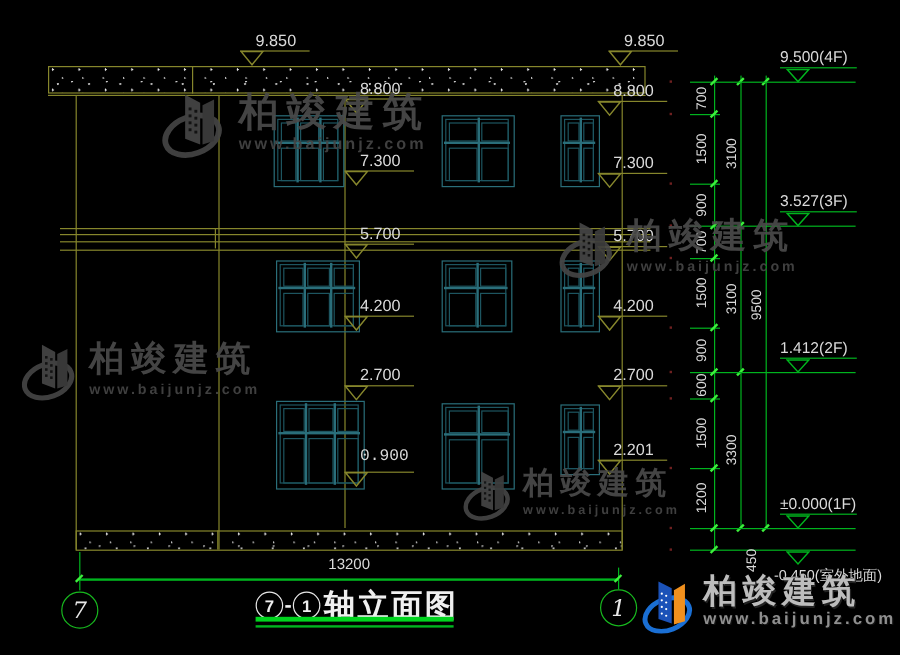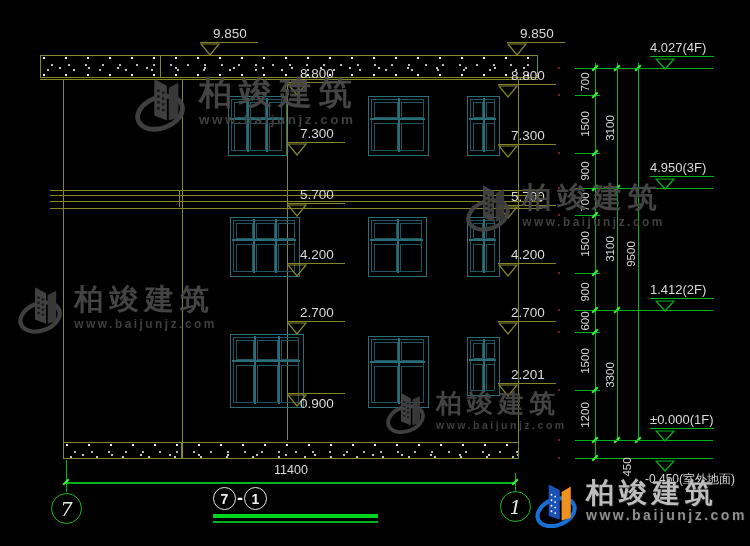--- a/index.html
+++ b/index.html
@@ -190,21 +190,21 @@
       <div class="dimtxt" style="position: absolute; left: 300px; top: 305px; color: rgb(218, 218, 218); font-size: 13.5px; white-space: nowrap;">2.700</div>
       <div style="position: absolute; left: 498px; top: 321px; width: 58px; height: 1px; background: rgb(134, 134, 44);"></div>
       <div style="position: absolute; left: 498px; top: 321px; width: 20px; height: 13px;"><svg width="20" height="13">
           <path d="M1 1 L19 1 L10 12 Z" fill="none" stroke="#86862c" stroke-width="1.2"></path>
         </svg></div>
       <div class="dimtxt" style="position: absolute; left: 511px; top: 305px; color: rgb(218, 218, 218); font-size: 13.5px; white-space: nowrap;">2.700</div>
       <div style="position: absolute; left: 287px; top: 393px; width: 58px; height: 1px; background: rgb(134, 134, 44);"></div>
       <div style="position: absolute; left: 287px; top: 393px; width: 20px; height: 13px;"><svg width="20" height="13">
           <path d="M1 1 L19 1 L10 12 Z" fill="none" stroke="#86862c" stroke-width="1.2"></path>
         </svg></div>
-      <div class="dimtxt" style="position: absolute; left: 300px; top: 396px; color: rgb(218, 218, 218); font-size: 13.5px; white-space: nowrap;">0.900</div>
+      <div class="dimtxt" style="position: absolute; left: 300px; top: 373px; color: rgb(218, 218, 218); font-size: 13.5px; white-space: nowrap; font-family: Liberation Mono, monospace;">0.900</div>
       <div style="position: absolute; left: 498px; top: 383px; width: 58px; height: 1px; background: rgb(134, 134, 44);"></div>
       <div style="position: absolute; left: 498px; top: 383px; width: 20px; height: 13px;"><svg width="20" height="13">
           <path d="M1 1 L19 1 L10 12 Z" fill="none" stroke="#86862c" stroke-width="1.2"></path>
         </svg></div>
       <div class="dimtxt" style="position: absolute; left: 511px; top: 367px; color: rgb(218, 218, 218); font-size: 13.5px; white-space: nowrap;">2.201</div>
       <div style="position: absolute; left: 595px; top: 63px; width: 1px; height: 395px; background: rgb(0, 180, 30);"></div>
       <div style="position: absolute; left: 617px; top: 63px; width: 1px; height: 377px; background: rgb(0, 180, 30);"></div>
       <div style="position: absolute; left: 638px; top: 63px; width: 1px; height: 377px; background: rgb(0, 180, 30);"></div>
       <div style="position: absolute; left: 575px; top: 68px; width: 25px; height: 1px; background: rgb(0, 180, 30);"></div>
       <div style="position: absolute; left: 591px; top: 67px; width: 8px; height: 2px; background: rgb(60, 240, 60); transform: rotate(-45deg);"></div>
@@ -261,26 +261,26 @@
       <div style="position: absolute; left: 561px; top: 408px; width: 48px; height: 14px; display: flex; align-items: center; justify-content: center; color: rgb(218, 218, 218); font-size: 11.5px; transform: rotate(-90deg);">1200</div>
       <div style="position: absolute; left: 603px; top: 460px; width: 48px; height: 14px; display: flex; align-items: center; justify-content: center; color: rgb(218, 218, 218); font-size: 11.5px; transform: rotate(-90deg);">450</div>
       <div style="position: absolute; left: 586px; top: 121px; width: 48px; height: 14px; display: flex; align-items: center; justify-content: center; color: rgb(218, 218, 218); font-size: 11.5px; transform: rotate(-90deg);">3100</div>
       <div style="position: absolute; left: 586px; top: 242px; width: 48px; height: 14px; display: flex; align-items: center; justify-content: center; color: rgb(218, 218, 218); font-size: 11.5px; transform: rotate(-90deg);">3100</div>
       <div style="position: absolute; left: 586px; top: 368px; width: 48px; height: 14px; display: flex; align-items: center; justify-content: center; color: rgb(218, 218, 218); font-size: 11.5px; transform: rotate(-90deg);">3300</div>
       <div style="position: absolute; left: 607px; top: 247px; width: 48px; height: 14px; display: flex; align-items: center; justify-content: center; color: rgb(218, 218, 218); font-size: 11.5px; transform: rotate(-90deg);">9500</div>
       <div style="position: absolute; left: 650px; top: 56px; width: 64px; height: 1px; background: rgb(0, 180, 30);"></div>
       <div style="position: absolute; left: 655px; top: 56px; width: 20px; height: 12px;"><svg width="20" height="12">
           <path d="M1 1 L19 1 L10 11 Z" fill="none" stroke="#00b41e" stroke-width="1.2"></path>
         </svg></div>
-      <div class="dimtxt" style="position: absolute; left: 650px; top: 40px; color: rgb(218, 218, 218); font-size: 13px; white-space: nowrap;">4.027(4F)</div>
+      <div class="dimtxt" style="position: absolute; left: 650px; top: 40px; color: rgb(218, 218, 218); font-size: 13px; white-space: nowrap;">9.500(4F)</div>
       <div style="position: absolute; left: 650px; top: 176px; width: 64px; height: 1px; background: rgb(0, 180, 30);"></div>
       <div style="position: absolute; left: 655px; top: 176px; width: 20px; height: 12px;"><svg width="20" height="12">
           <path d="M1 1 L19 1 L10 11 Z" fill="none" stroke="#00b41e" stroke-width="1.2"></path>
         </svg></div>
-      <div class="dimtxt" style="position: absolute; left: 650px; top: 160px; color: rgb(218, 218, 218); font-size: 13px; white-space: nowrap;">4.950(3F)</div>
+      <div class="dimtxt" style="position: absolute; left: 650px; top: 160px; color: rgb(218, 218, 218); font-size: 13px; white-space: nowrap;">3.527(3F)</div>
       <div style="position: absolute; left: 650px; top: 298px; width: 64px; height: 1px; background: rgb(0, 180, 30);"></div>
       <div style="position: absolute; left: 655px; top: 298px; width: 20px; height: 12px;"><svg width="20" height="12">
           <path d="M1 1 L19 1 L10 11 Z" fill="none" stroke="#00b41e" stroke-width="1.2"></path>
         </svg></div>
       <div class="dimtxt" style="position: absolute; left: 650px; top: 282px; color: rgb(218, 218, 218); font-size: 13px; white-space: nowrap;">1.412(2F)</div>
       <div style="position: absolute; left: 650px; top: 428px; width: 64px; height: 1px; background: rgb(0, 180, 30);"></div>
       <div style="position: absolute; left: 655px; top: 428px; width: 20px; height: 12px;"><svg width="20" height="12">
           <path d="M1 1 L19 1 L10 11 Z" fill="none" stroke="#00b41e" stroke-width="1.2"></path>
         </svg></div>
       <div class="dimtxt" style="position: absolute; left: 650px; top: 412px; color: rgb(218, 218, 218); font-size: 13px; white-space: nowrap;">±0.000(1F)</div>
@@ -372,29 +372,30 @@
               <rect x="28" y="36" width="2.5" height="2.5"></rect>
             </g>
           </svg></div>
         <div class="wm-txt" style="margin-left: 7.8px; margin-top: 1.56px;">
           <div class="b" style="font-size: 25.74px; letter-spacing: 5.46px;">柏竣建筑</div>
           <div class="u" style="font-size: 10.53px;">www.baijunjz.com</div>
         </div>
       </div>
     </div>
 
-  <div class="bdim">11400</div>
+  <div class="bdim">13200</div>
 
   <div class="bubble" style="left:51px;top:493px;">7</div>
   <div class="bubble" style="left:500px;top:491px;">1</div>
 
   <div id="title-block">
     <span class="tcirc">7</span>
     <span class="tdash">-</span>
     <span class="tcirc">1</span>
+    <span class="ttext">轴立面图</span>
   </div>
   <div class="uline1"></div>
   <div class="uline2"></div>
 
   <div id="logo">
     <svg width="46" height="50" viewBox="0 0 50 54">
       <ellipse cx="24" cy="37" rx="21" ry="14" fill="none" stroke="#1a6fd4" stroke-width="4.5" transform="rotate(-22 24 37)"></ellipse>
       <polygon points="16,7 28,13 28,45 16,41" fill="#1b52b8"></polygon>
       <polygon points="30,15 40,9 40,43 30,46" fill="#f0901e"></polygon>
       <g fill="#ffffff">

